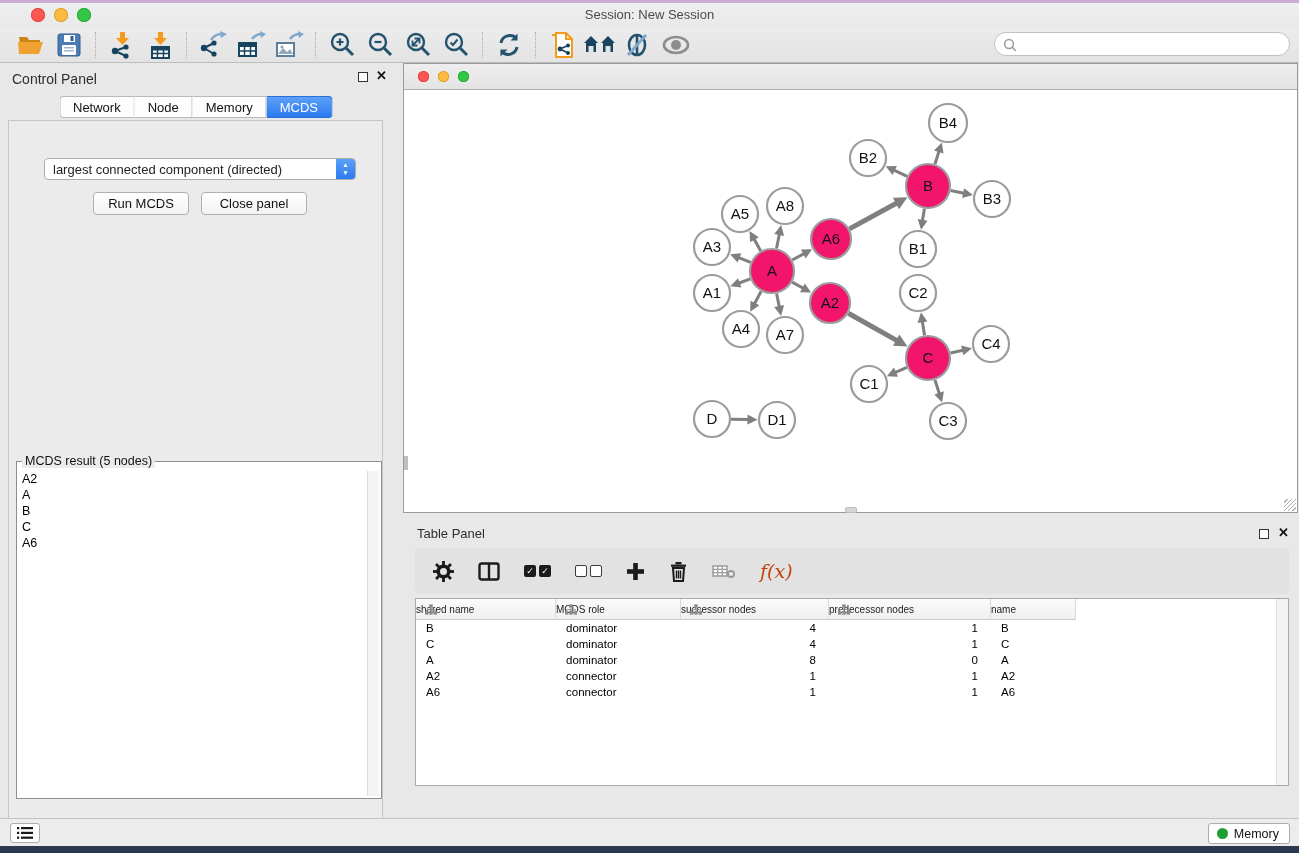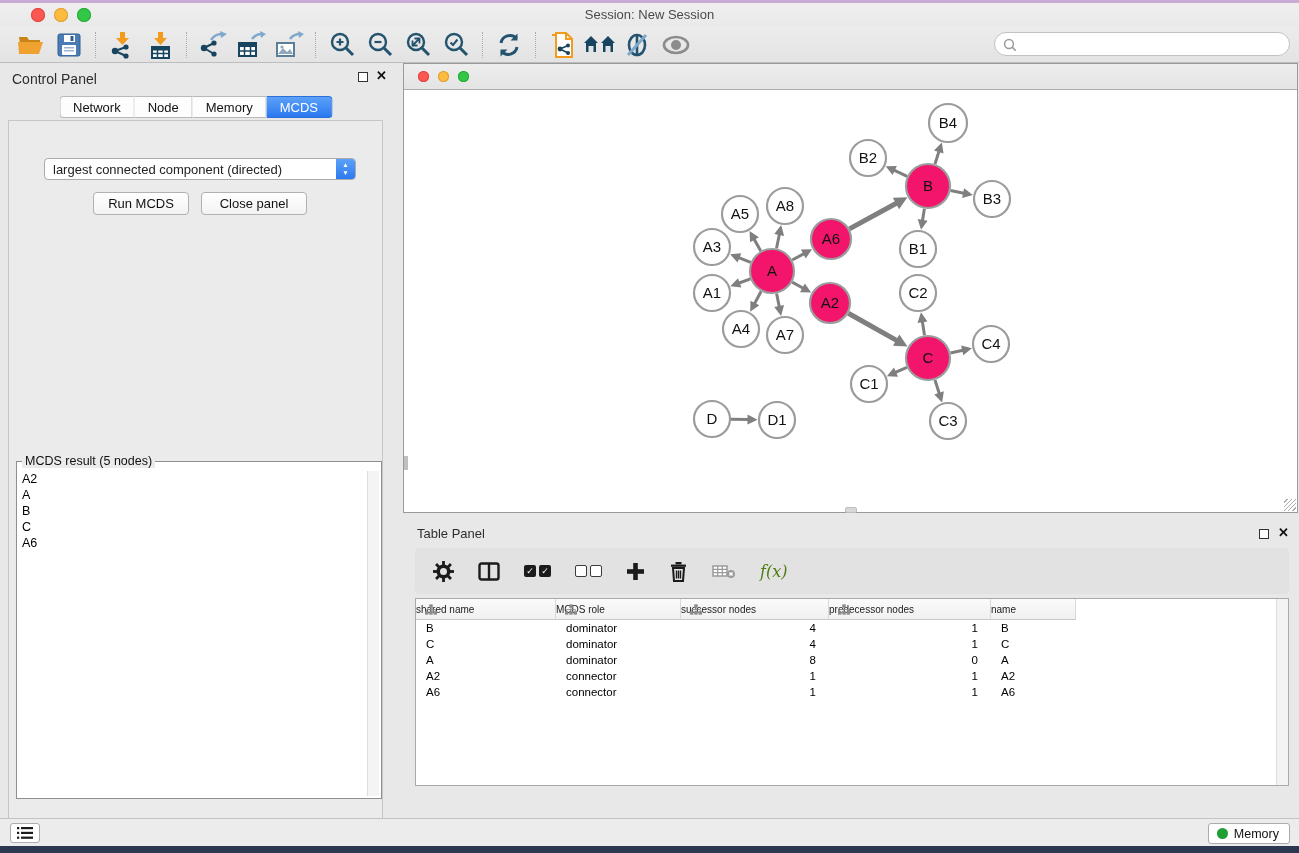--- a/index.html
+++ b/index.html
@@ -110,21 +110,21 @@
   .tp-title { position:absolute; left:14px; top:6px; font-size:13px; color:#2e2e2e; }
   .tp-toolbar {
     position:absolute; left:12px; right:10px; top:28px; height:46px; background:#E2E2E2;
     border-radius:4px; display:flex; align-items:center; padding-left:18px; gap:24px;
   }
   .tpi { display:flex; align-items:center; justify-content:center; background:none; border:none; }
   .chk-pair { display:flex; gap:3px; }
   .chk { width:12px; height:12px; border-radius:2px; }
   .chk.on { background:#1b1b1b; color:#fff; font-size:9px; line-height:12px; text-align:center; }
   .chk.off { background:#fff; border:1.5px solid #3c3c3c; }
-  .fx { font-family:"DejaVu Serif", serif; font-style:italic; font-size:16px; color:#4d7c0f; }
+  .fx { font-family:"DejaVu Serif", serif; font-style:italic; font-size:19px; color:#c2410c; }
 
   .node-table { position:absolute; left:12px; right:10px; top:78px; height:188px; background:#fff; border:1px solid #A9A9A9; overflow:hidden; }
   .thead { display:flex; height:21px; }
   .th {
     position:relative; display:flex; align-items:center; 
     background:linear-gradient(#FBFBFB,#F0F0F0); border-right:1px solid #D9D9D9; border-bottom:1px solid #C9C9C9;
     font-size:10px; color:#222; gap:6px;
   }
   .th .tree-ic { position:absolute; left:9px; top:5px; }
   .trow { display:flex; height:16px; align-items:center; }

